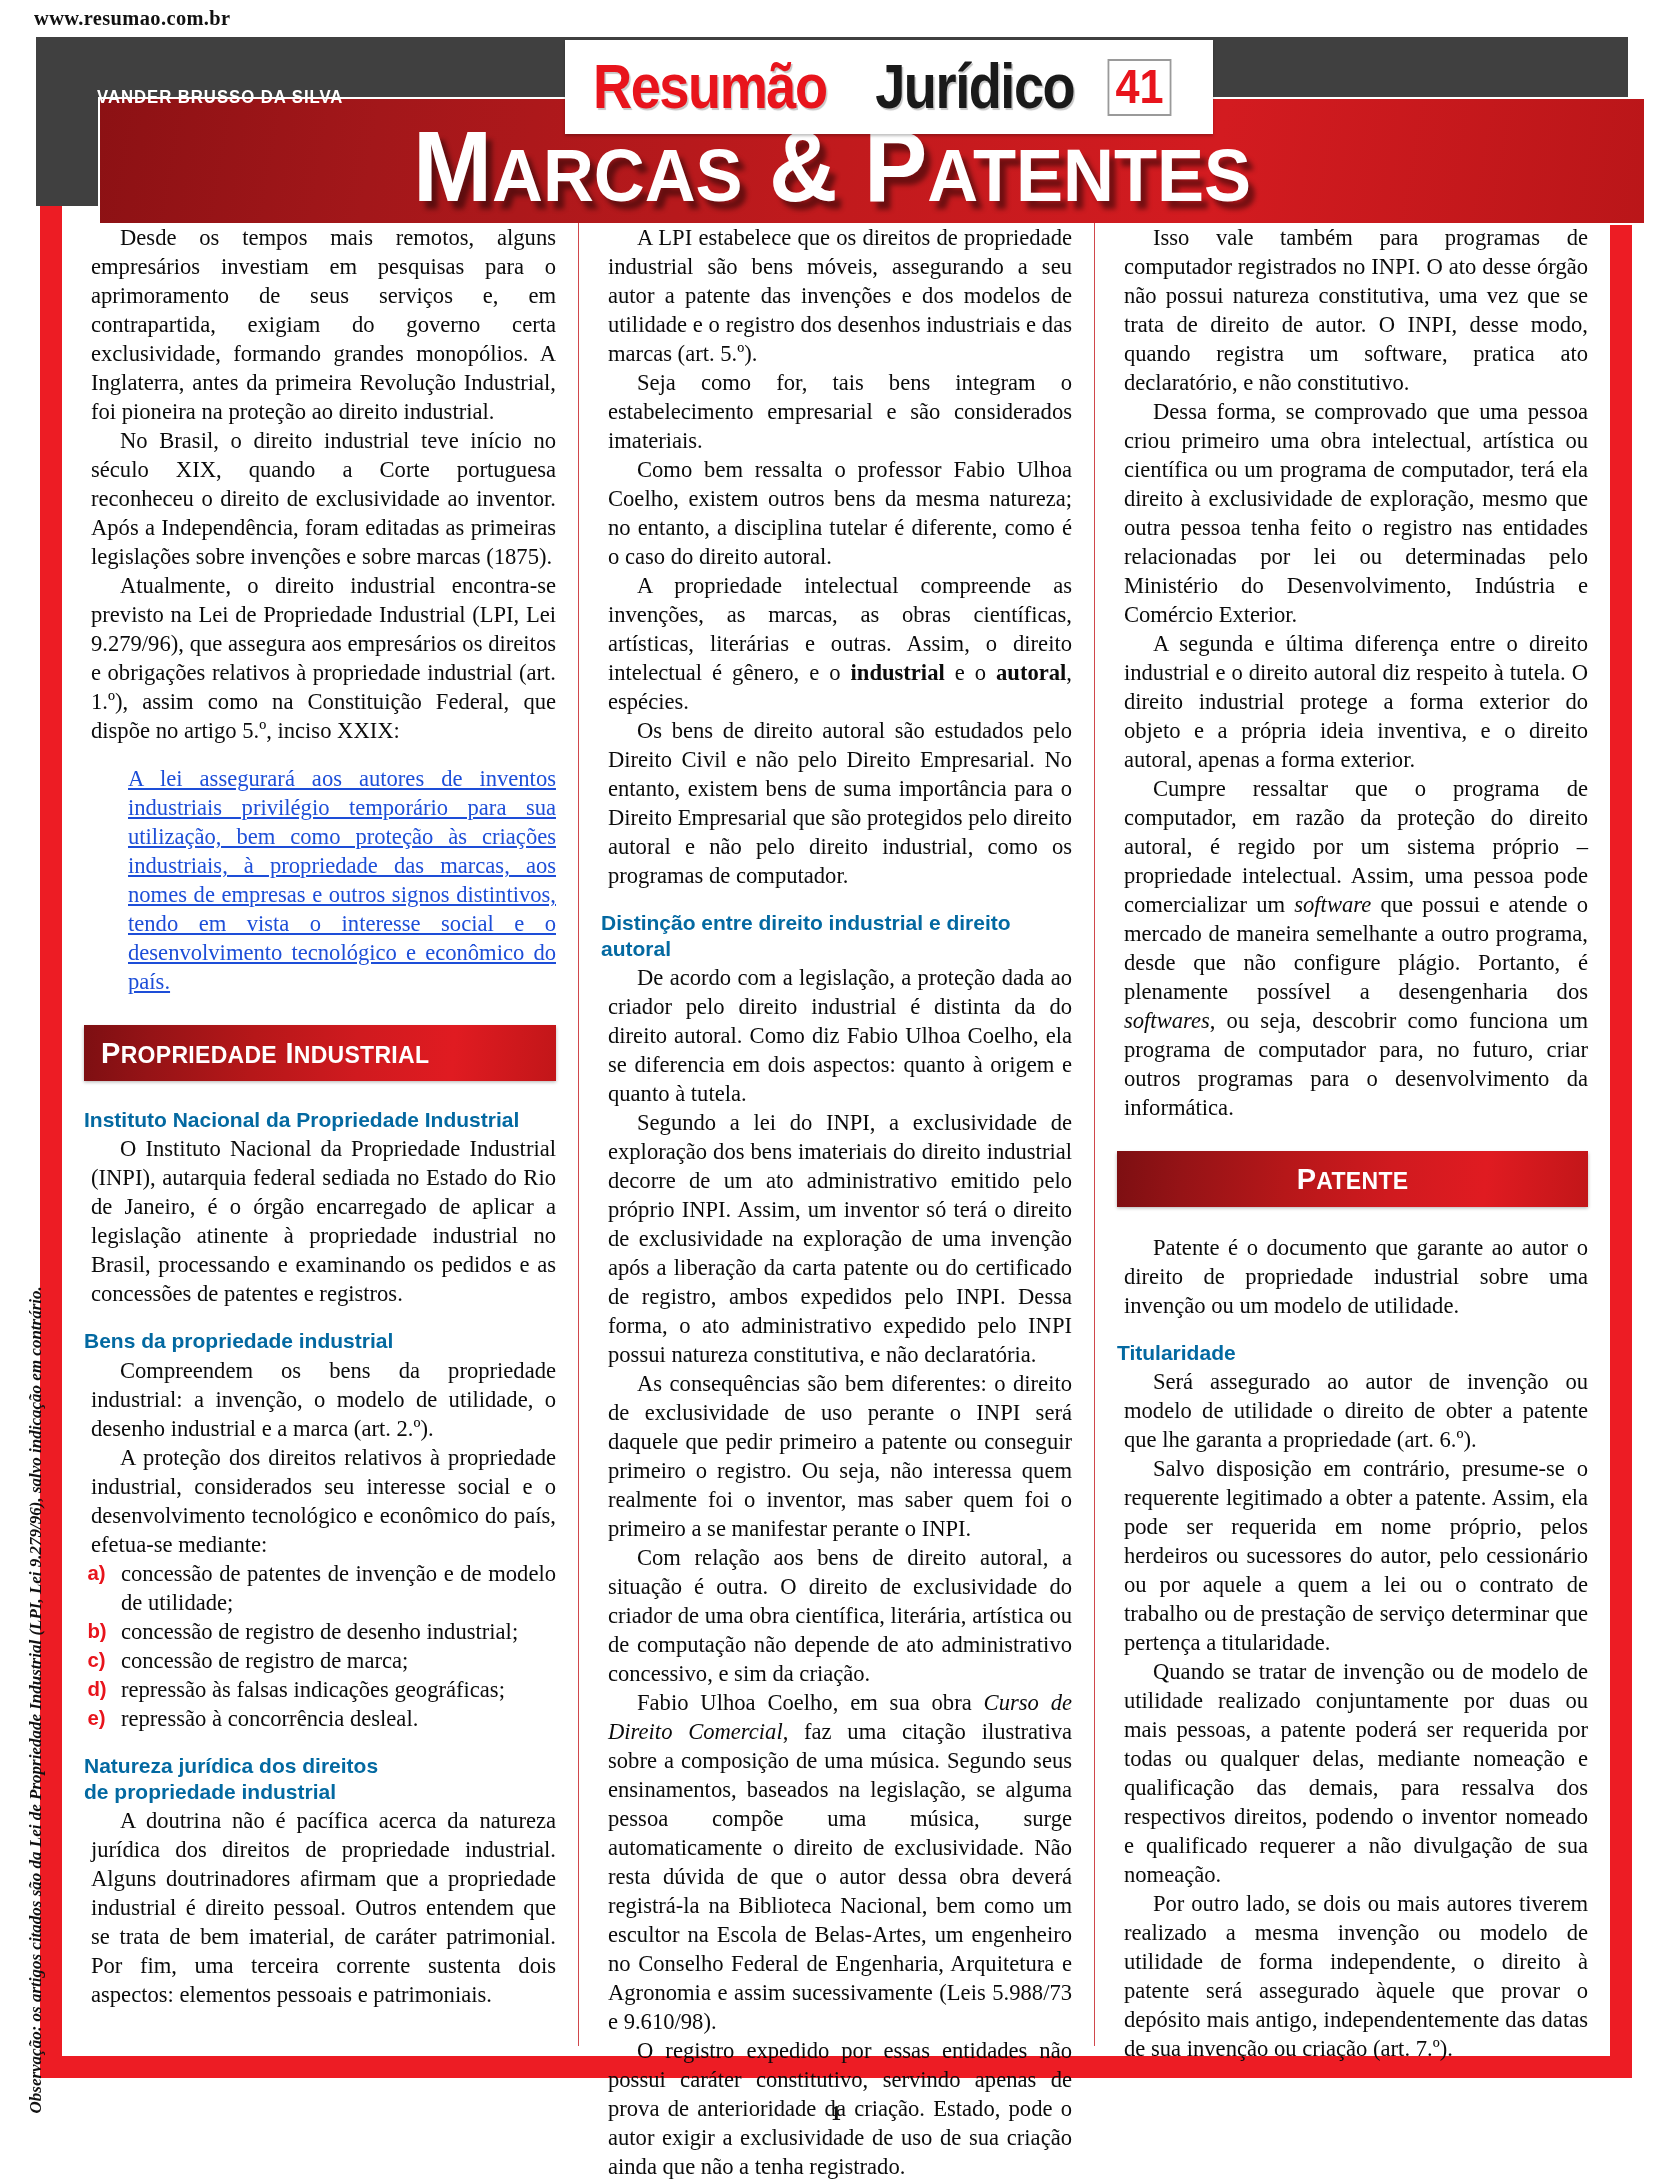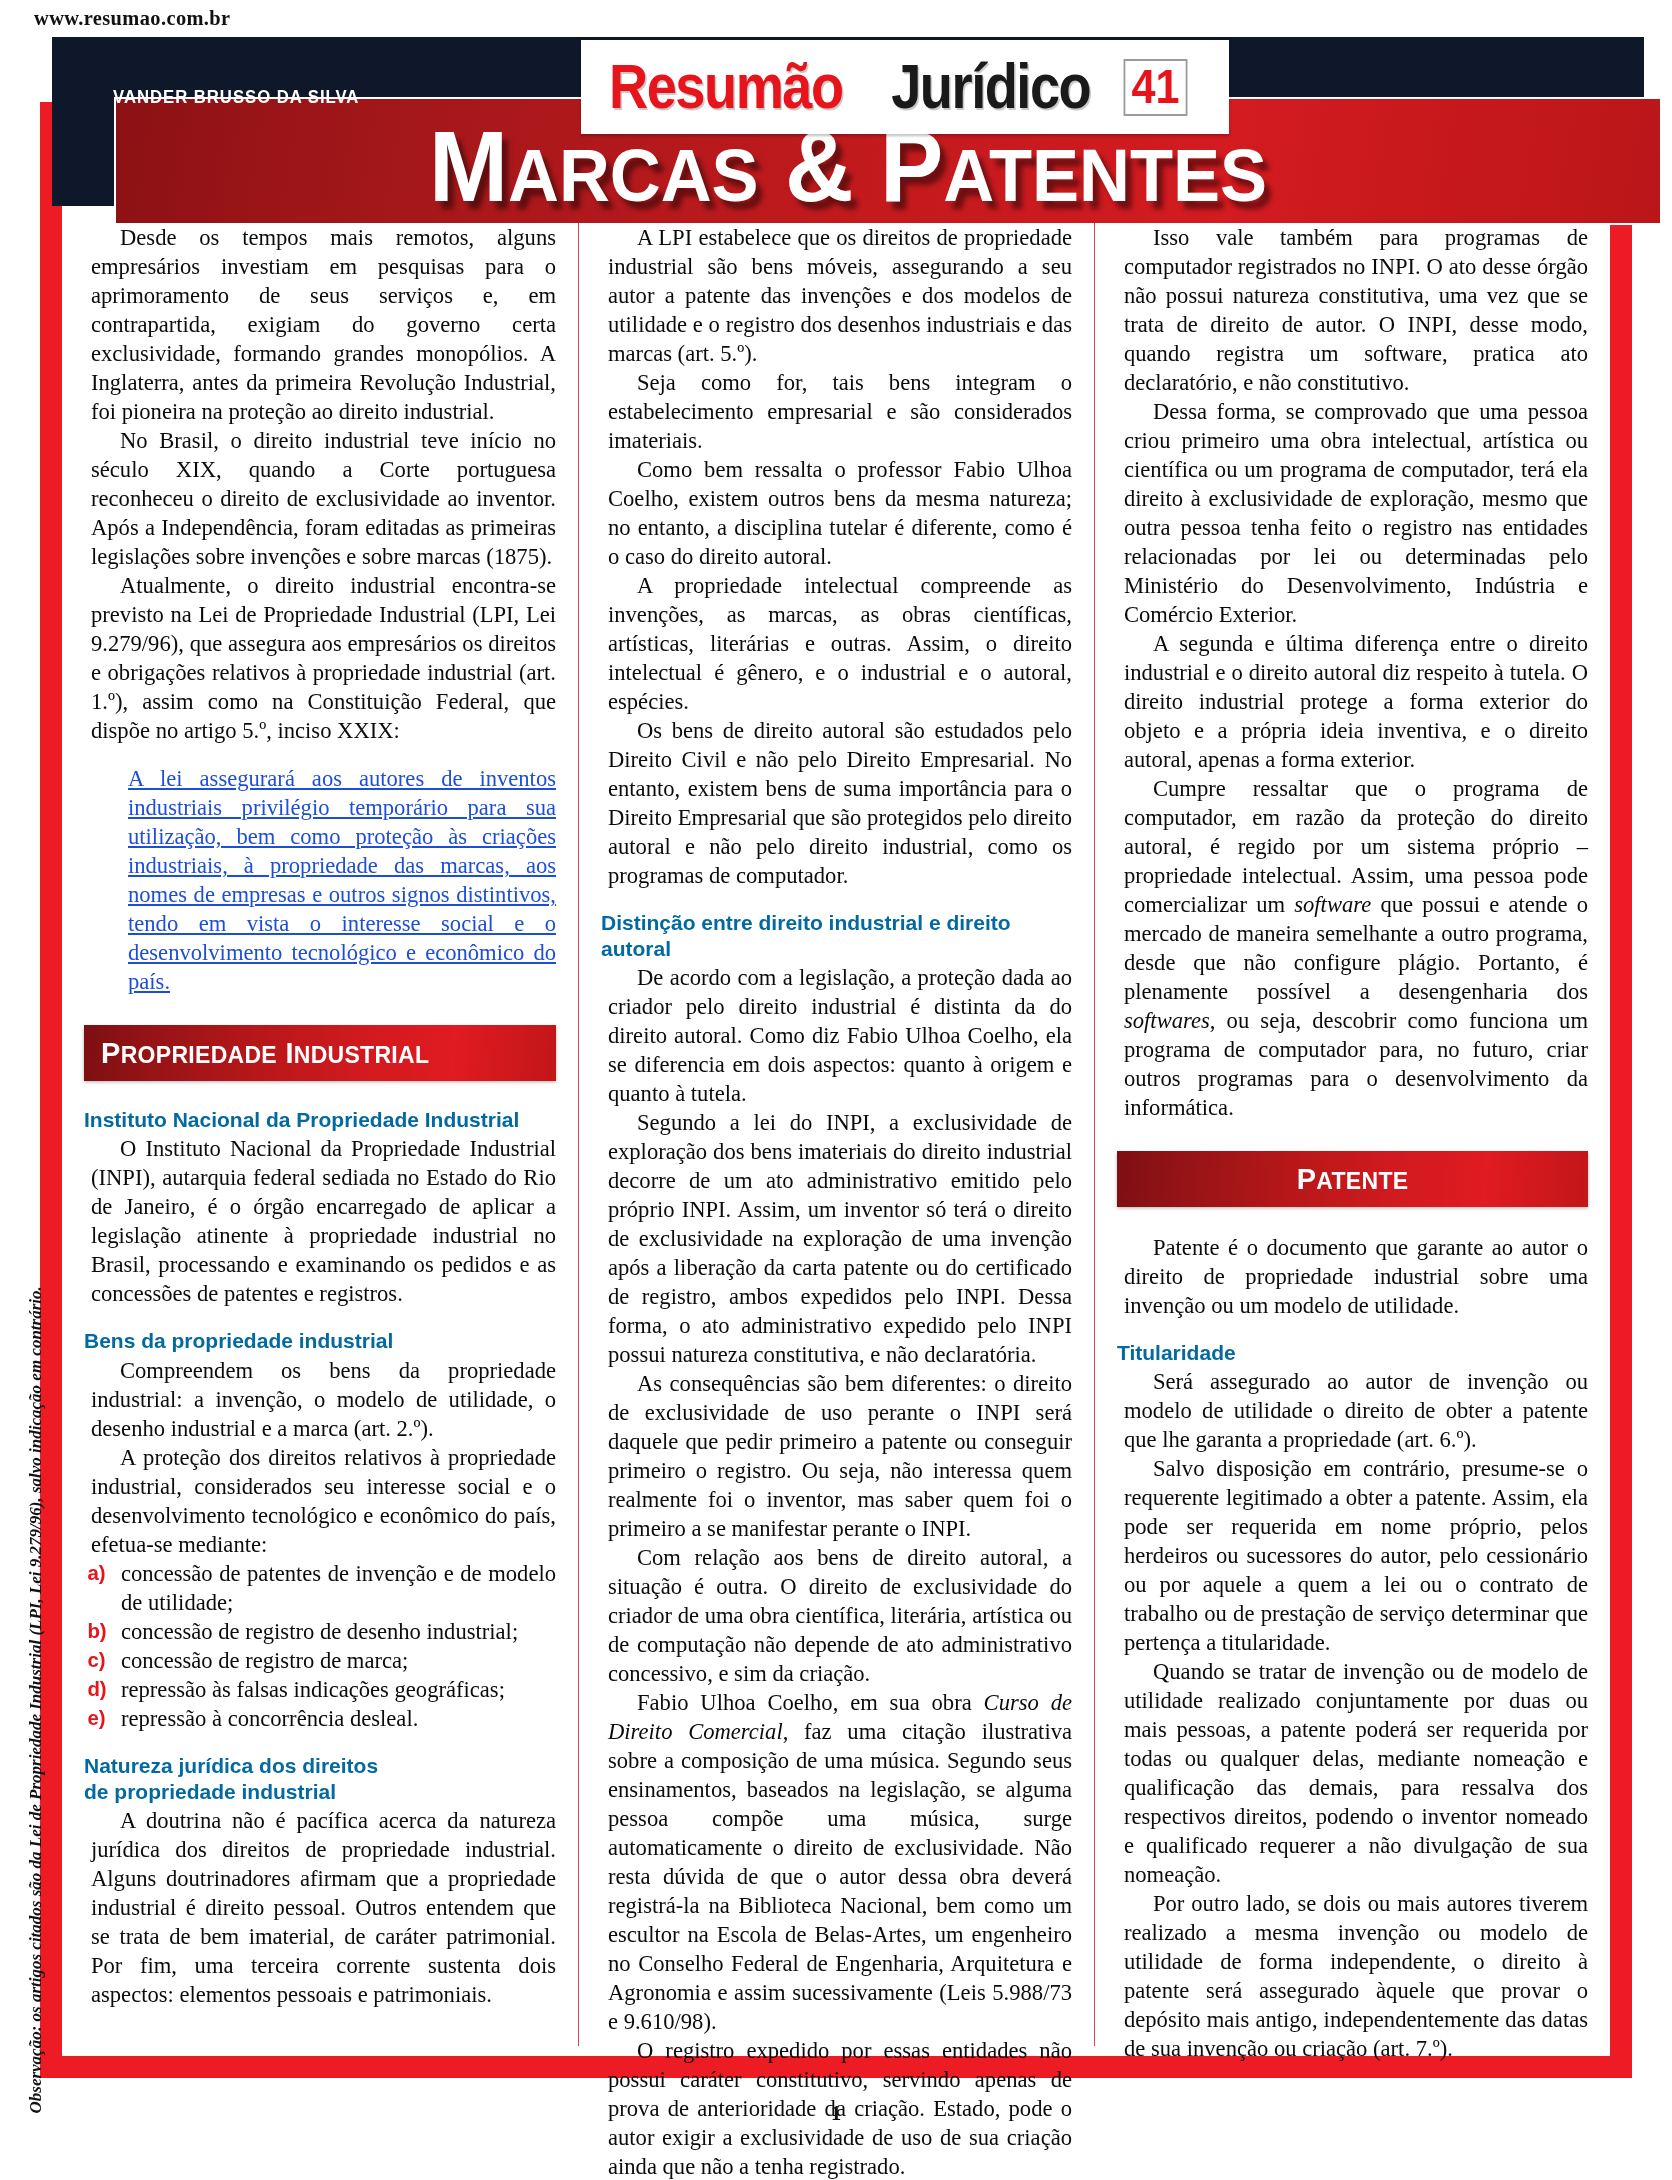--- a/index.html
+++ b/index.html
@@ -46,23 +46,23 @@
     font-family: "Liberation Serif", serif;
     font-weight: 700;
     font-size: 20.4px;
     letter-spacing: 0.4px;
     color: #111;
   }
 
   
   .masthead {
     position: absolute;
-    left: 52px; top: 37px;
+    left: 36px; top: 37px;
     width: 1592px; height: 169px;
-    background: #0f172a;
+    background: #404040;
   }
   .masthead-inner {
     position: absolute;
     left: 62px; top: 60px;
     width: 1548px; height: 128px;
     background: linear-gradient(100deg,#8c1114 0%, #a3171a 18%, #c11a1d 48%, #d31b20 72%, #ba1619 100%);
     border: 2.6px solid #ffffff;
   }
 
   .author {
@@ -231,21 +231,21 @@
   }
   ul.alpha li .mk {
     position: absolute;
     left: 3.4px;
     font-family: "Liberation Sans", sans-serif;
     font-weight: 700;
     font-size: 20.4px;
     color: #e8141c;
   }
 
-  b.bold { font-weight: 400; }
+  b.bold { font-weight: 700; }
   i.ital { font-style: italic; }
 
   .page-number {
     position: absolute;
     left: 0; right: 0;
     top: 2102px;
     text-align: center;
     font-family: "Liberation Serif", serif;
     font-weight: 700;
     font-size: 20.4px;

